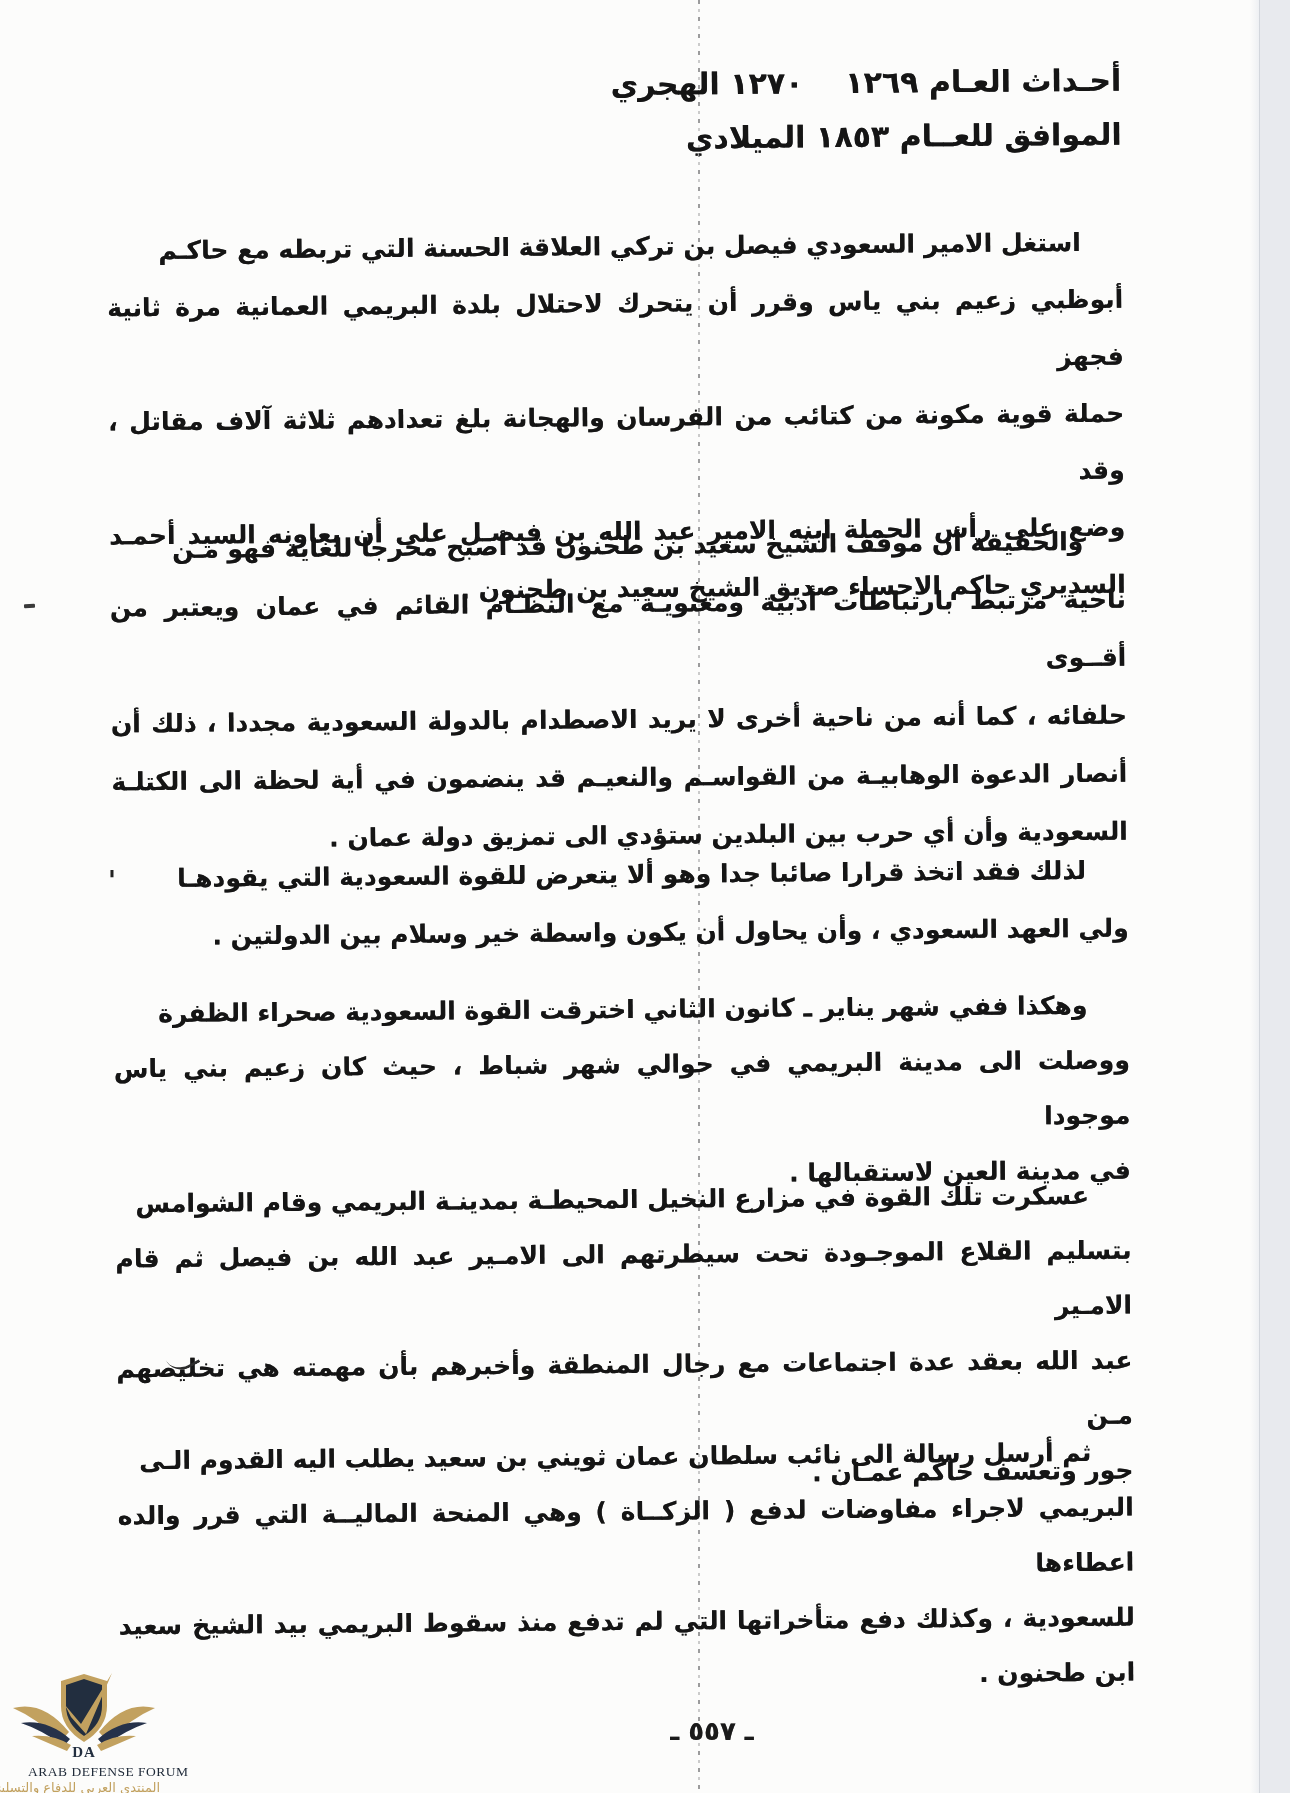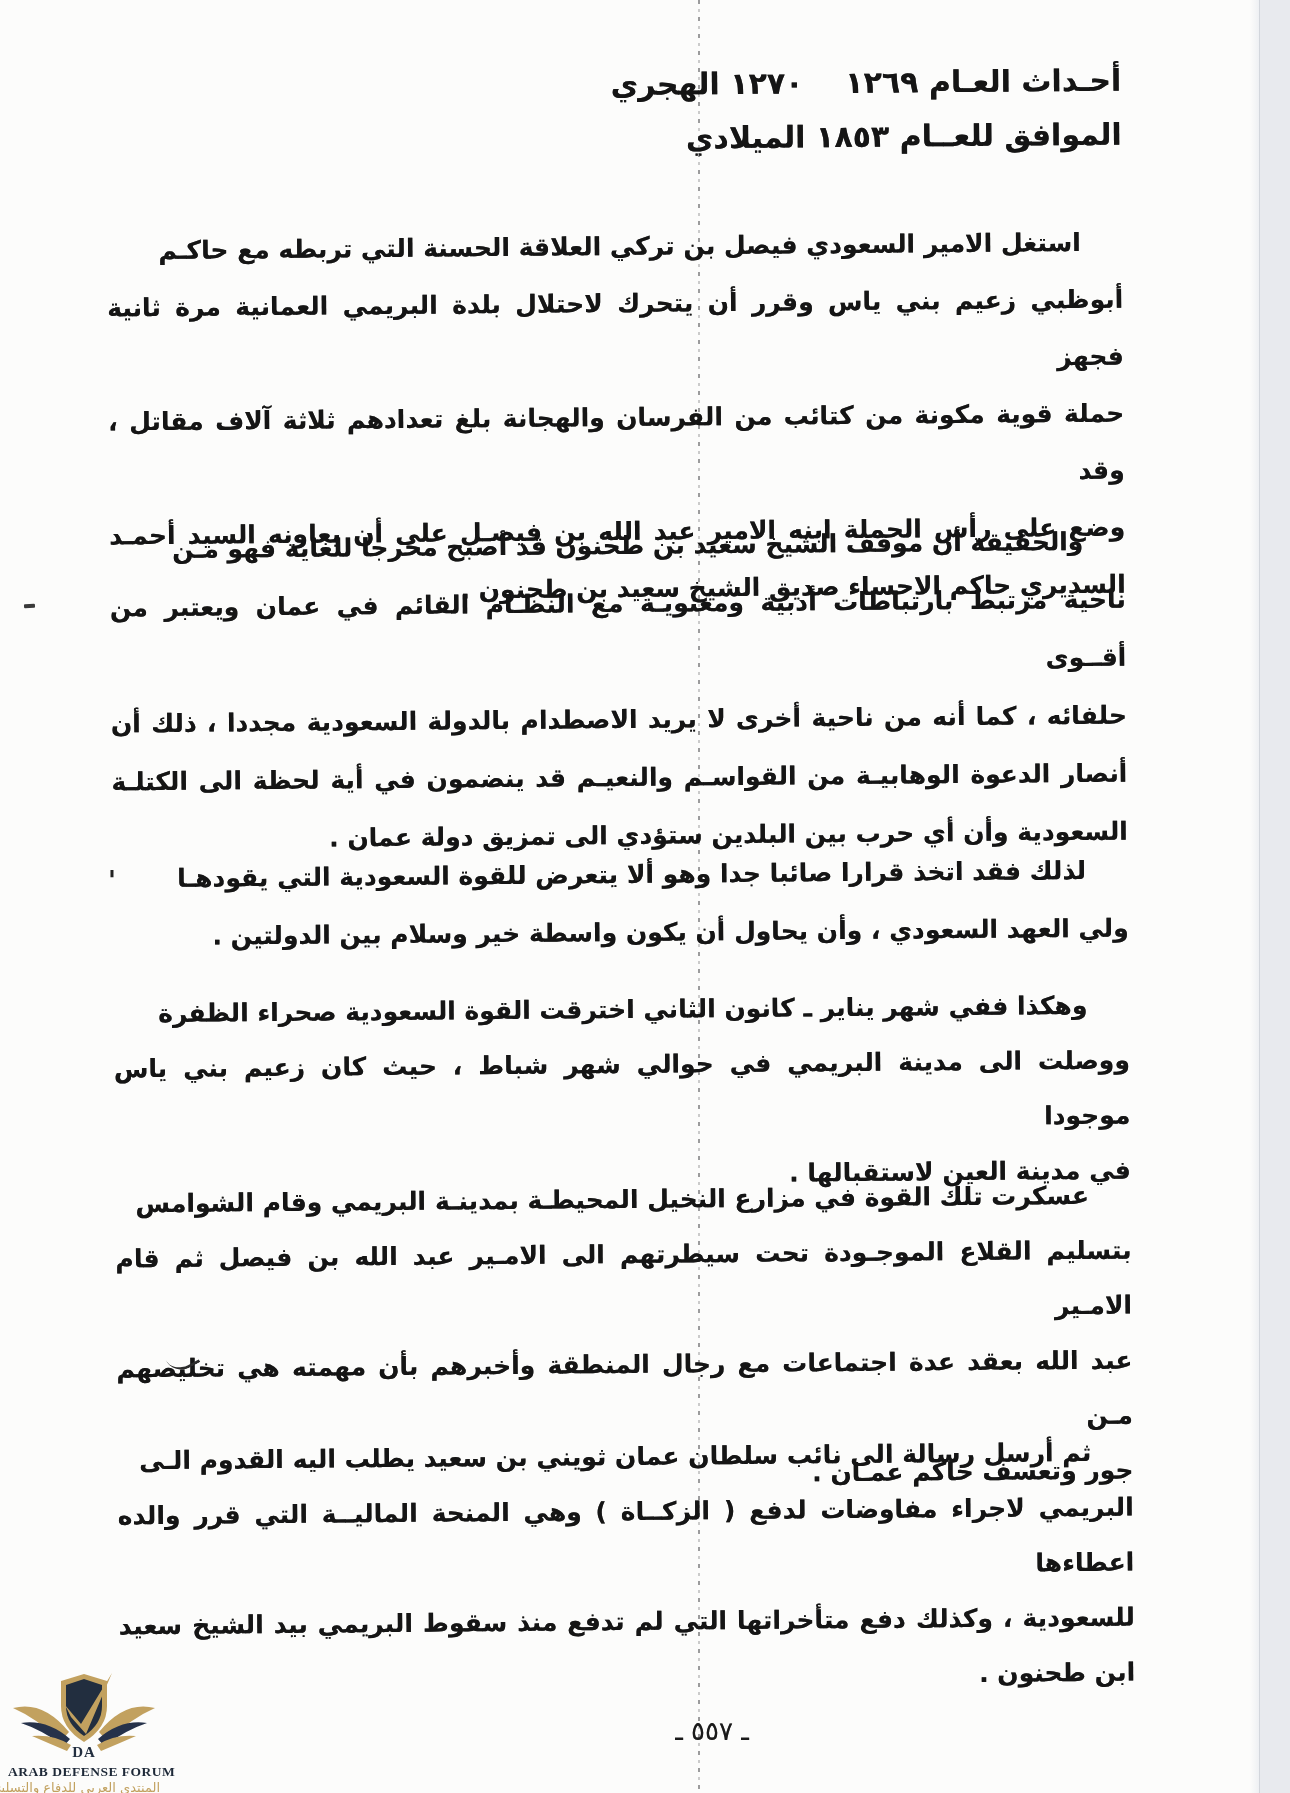--- a/index.html
+++ b/index.html
@@ -33,34 +33,34 @@
     text-shadow:0 0 .5px rgba(0,0,0,.65);
   }
   .page-header{position:absolute;right:0;top:58px;width:100%;text-align:right;
     font-weight:bold;font-size:30px;line-height:54px;}
   .para{position:absolute;right:0;width:100%;}
   .line{font-size:25px;font-weight:bold;line-height:var(--lh,56px);text-align:right;}
   .line.first{text-indent:42px;}
   .line.just{text-align:justify;text-align-last:justify;}
   .page-number{
     position:absolute;left:562px;top:1716px;width:300px;text-align:center;
-    font-size:26px;font-weight:normal;color:#1a1a1a;direction:rtl;
+    font-size:26px;font-weight:bold;color:#1a1a1a;direction:rtl;
     text-shadow:0 0 .5px rgba(0,0,0,.6);
   }
   
   .artifact-dash{position:absolute;left:24px;top:604px;width:11px;height:4px;
     background:#3a3a3a;border-radius:1px;transform:rotate(-3deg);}
   .artifact-quote{position:absolute;left:108px;top:866px;font-size:26px;font-weight:bold;color:#222;}
   .artifact-tick{position:absolute;left:168px;top:1352px;width:30px;height:15px;
     border-bottom:3px solid #2c2c2c;border-radius:0 0 0 26px;transform:rotate(-28deg);}
   
   .watermark{position:absolute;left:8px;top:1672px;width:152px;text-align:center;}
   .watermark .wm-title{
-    font-family:"Liberation Serif",serif;font-weight:bold;font-size:13.5px;
-    color:#1e2938;letter-spacing:.5px;white-space:nowrap;line-height:15px;
+    font-family:"Liberation Serif",serif;font-weight:normal;font-size:13.5px;
+    color:#1e2938;letter-spacing:.5px;white-space:nowrap;line-height:15px;margin-left:20px;
   }
   .watermark .wm-subtitle{
     font-size:13px;color:#c2a15f;direction:rtl;line-height:17px;white-space:nowrap;
   }
 </style>
 </head>
 <body>
 
 <div class="edge-shadow"></div>
 <div class="edge-strip"></div>

